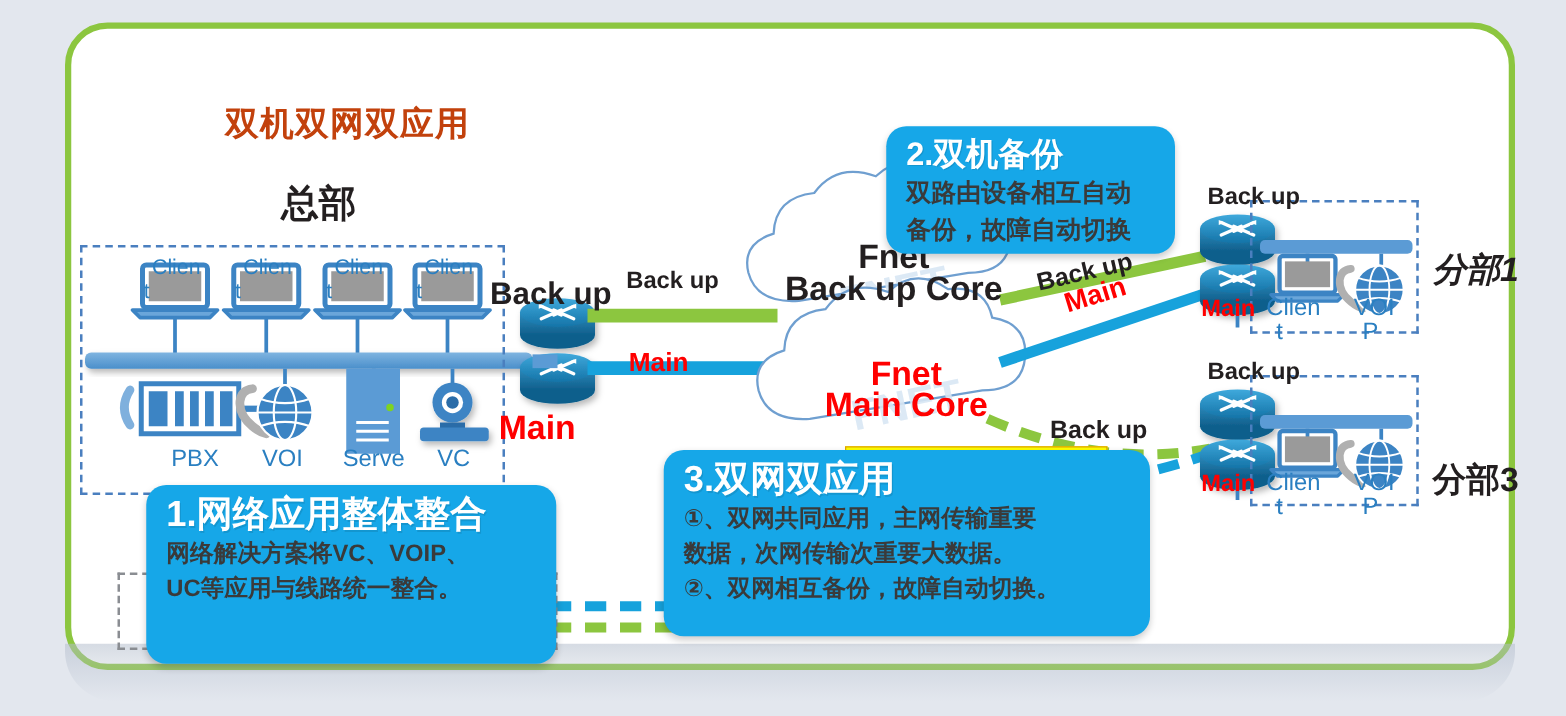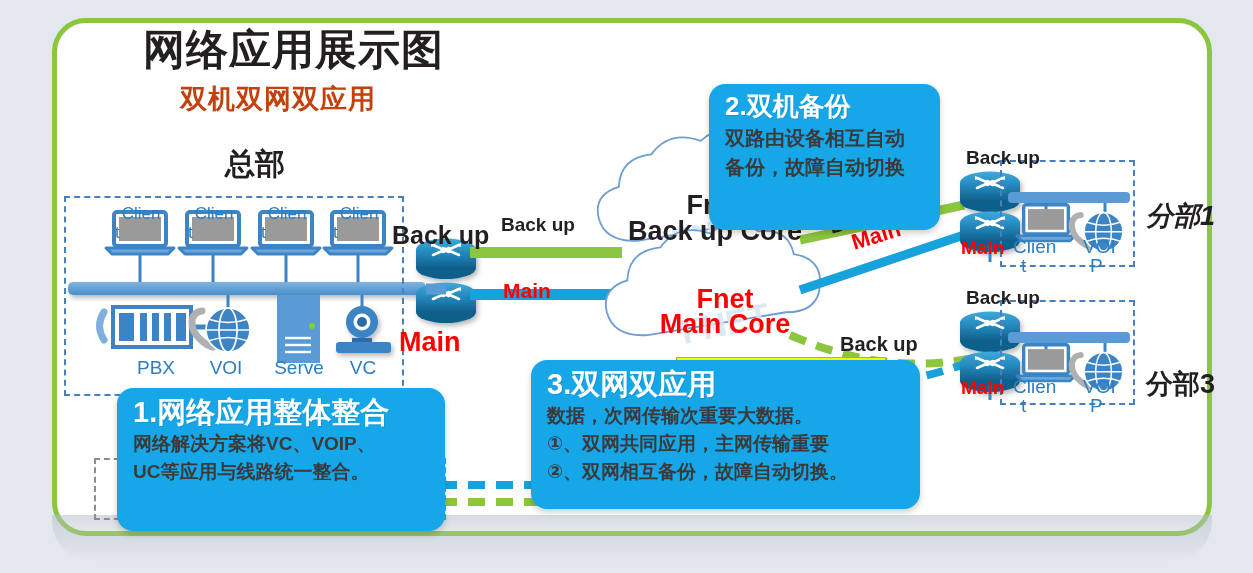--- a/index.html
+++ b/index.html
@@ -244,21 +244,20 @@
   </svg>
 
   <div class="dashbox" style="left:64px;top:196px;width:340px;height:200px;"></div>
   <div class="dashbox gray" style="left:94px;top:458px;width:352px;height:62px;"></div>
   <div class="dashbox" style="left:1000px;top:160px;width:135px;height:107px;"></div>
   <div class="dashbox" style="left:1000px;top:300px;width:135px;height:105px;"></div>
 
   <div class="hl" style="left:676px;top:357px;width:208px;height:23px;"></div>
   <div class="hl" style="left:676px;top:382px;width:208px;height:23px;"></div>
 
-  <div class="t title">网络应用展示图</div>
   <div class="t subtitle">双机双网双应用</div>
 
   <div class="t hq-title">总部</div>
 
   <div class="t dev-label" style="left:115px;top:205px;width:52px;">Clien</div>
   <div class="t dev-label" style="left:115px;top:224px;width:52px;text-align:left;">t</div>
   <div class="t dev-label" style="left:188px;top:205px;width:52px;">Clien</div>
   <div class="t dev-label" style="left:188px;top:224px;width:52px;text-align:left;">t</div>
   <div class="t dev-label" style="left:261px;top:205px;width:52px;">Clien</div>
   <div class="t dev-label" style="left:261px;top:224px;width:52px;text-align:left;">t</div>
@@ -302,26 +301,26 @@
   <div class="t dev-label" style="left:1083px;top:377px;width:50px;text-align:left;font-size:19px;">VOI</div>
   <div class="t dev-label" style="left:1090px;top:396px;width:30px;text-align:left;font-size:19px;">P</div>
   <div class="t branch-title" style="left:1146px;top:342px;margin-top:28px;">分部3</div>
 
   <div class="callout" style="left:117px;top:388px;width:328px;height:143px;">
     <div class="ch">1.网络应用整体整合</div>
     <div class="cb">网络解决方案将VC、VOIP、</div>
     <div class="cb">UC等应用与线路统一整合。</div>
   </div>
 
-  <div class="callout small" style="left:709px;top:84px;width:231px;height:146px;">
+  <div class="callout small" style="left:709px;top:101px;width:231px;height:102px;">
     <div class="ch">2.双机备份</div>
     <div class="cb">双路由设备相互自动</div>
     <div class="cb">备份，故障自动切换</div>
   </div>
 
   <div class="callout" style="left:531px;top:360px;width:389px;height:149px;">
     <div class="ch">3.双网双应用</div>
+    <div class="cb">①、双网共同应用，主网传输重要</div>
     <div class="cb">数据，次网传输次重要大数据。</div>
-    <div class="cb">①、双网共同应用，主网传输重要</div>
     <div class="cb">②、双网相互备份，故障自动切换。</div>
   </div>
 
 </div>
 
 </body></html>

